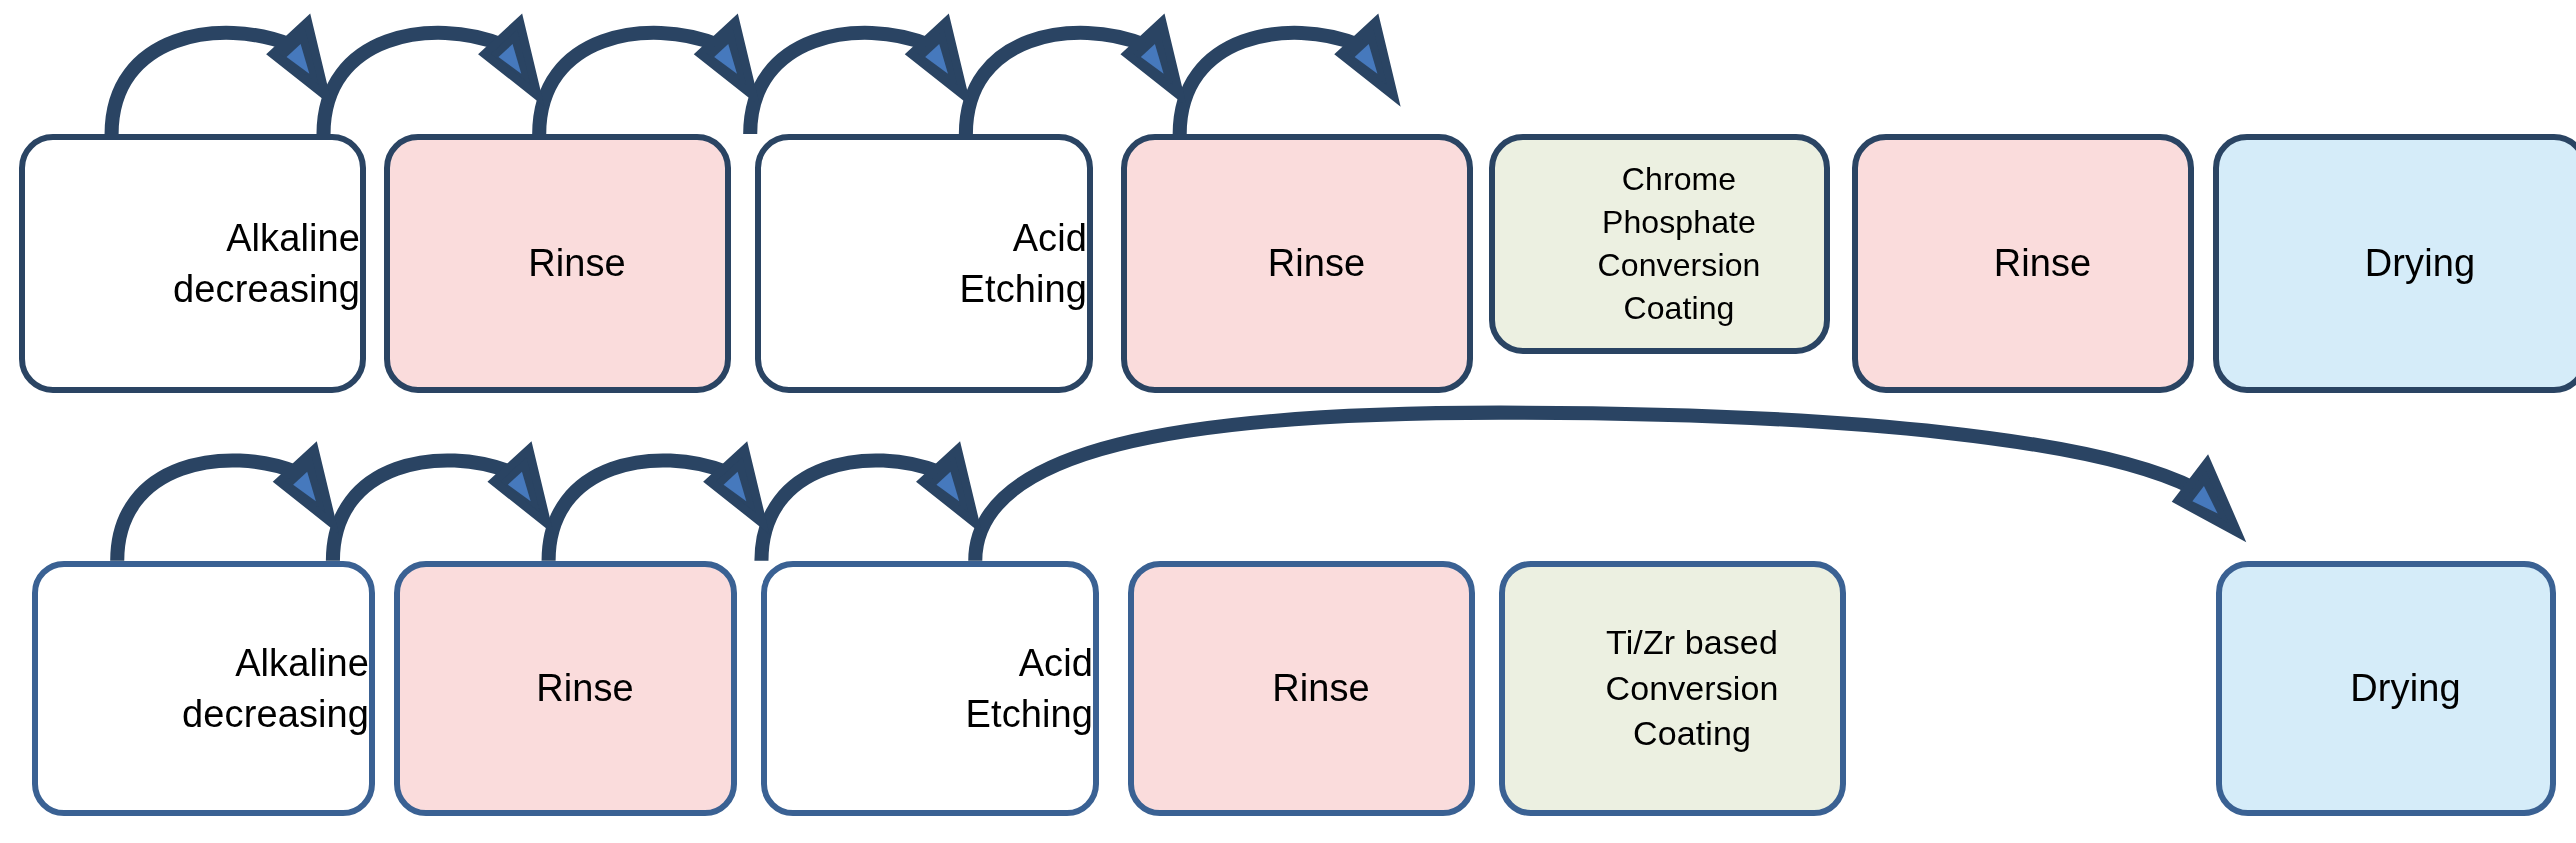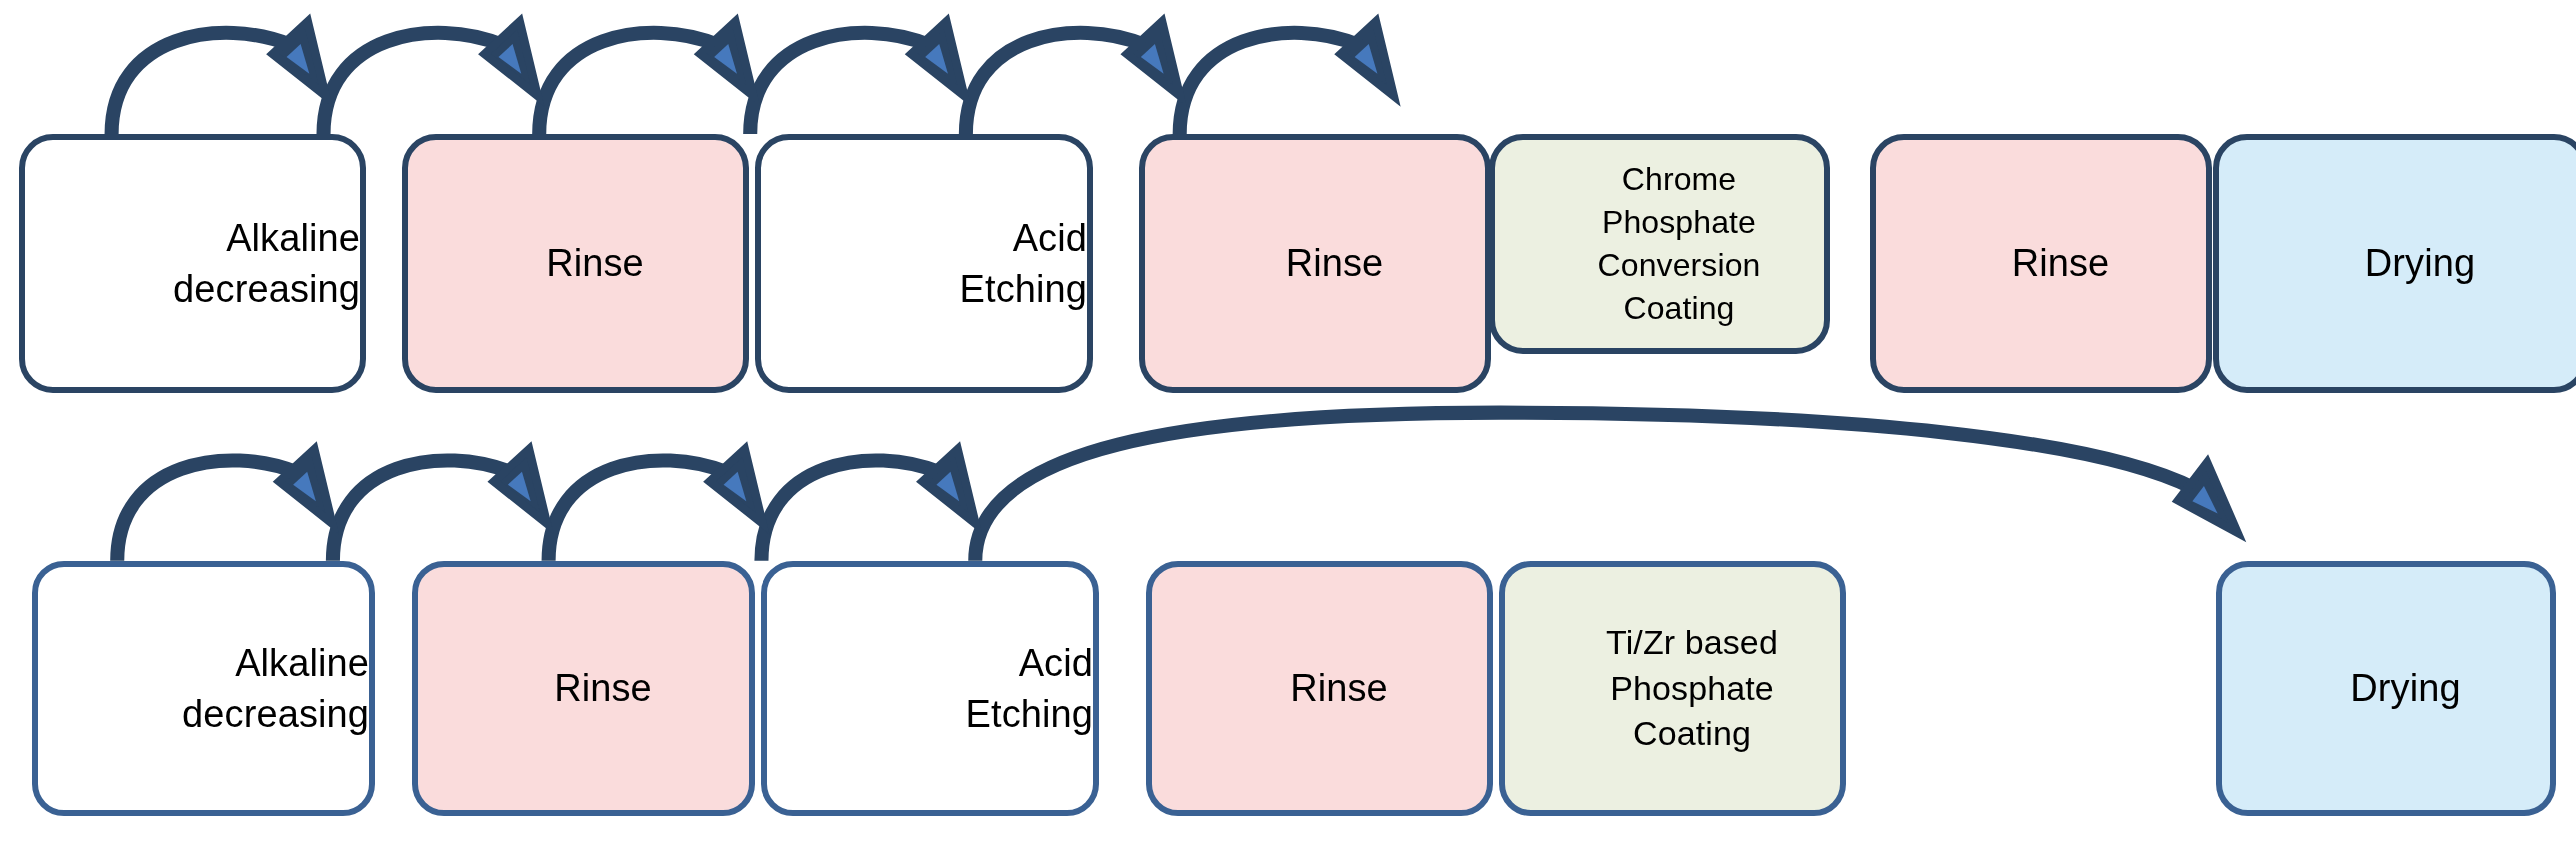--- a/index.html
+++ b/index.html
@@ -34,21 +34,21 @@
     border-radius: 32px;
     color: #000000;
     line-height: 1.34;
     letter-spacing: 0.1px;
     -webkit-font-smoothing: antialiased;
   }
   .row1 .node { border-width: 6.6px; border-color: #2a4463; border-radius: 34px; }
   .row2 .node { border-width: 6.6px; border-color: #3a6193; border-radius: 32px; }
 
   .fill-white { background: #ffffff; text-align: right; }
-  .fill-pink  { background: #fadcdc; margin-left: 18px; }
+  .fill-pink  { background: #fadcdc; }
   .fill-green { background: #ecf0e1; }
   .fill-blue  { background: #d5ecf9; }
 
   .node-label { display: block; width: 100%; white-space: pre-line; padding-left: 39px; }
   .fs-lg { font-size: 38px; }
   .fs-md { font-size: 34px; }
   .fs-sm { font-size: 32px; }
 </style>
 </head>
 <body>
@@ -165,21 +165,21 @@
     </div>
     <div class="node fill-white fs-lg" style="left:761px; top:561px; width:338px; height:255px;">
       <span class="node-label">Acid
 Etching</span>
     </div>
     <div class="node fill-pink fs-lg" style="left:1128px; top:561px; width:347px; height:255px;">
       <span class="node-label">Rinse</span>
     </div>
     <div class="node fill-green fs-md" style="left:1499px; top:561px; width:347px; height:255px;">
       <span class="node-label">Ti/Zr based
-Phosphate
+Conversion
 Coating</span>
     </div>
     <div class="node fill-blue fs-lg" style="left:2216px; top:561px; width:340px; height:255px;">
       <span class="node-label">Drying</span>
     </div>
   </div>
 
 </div>
 
 

